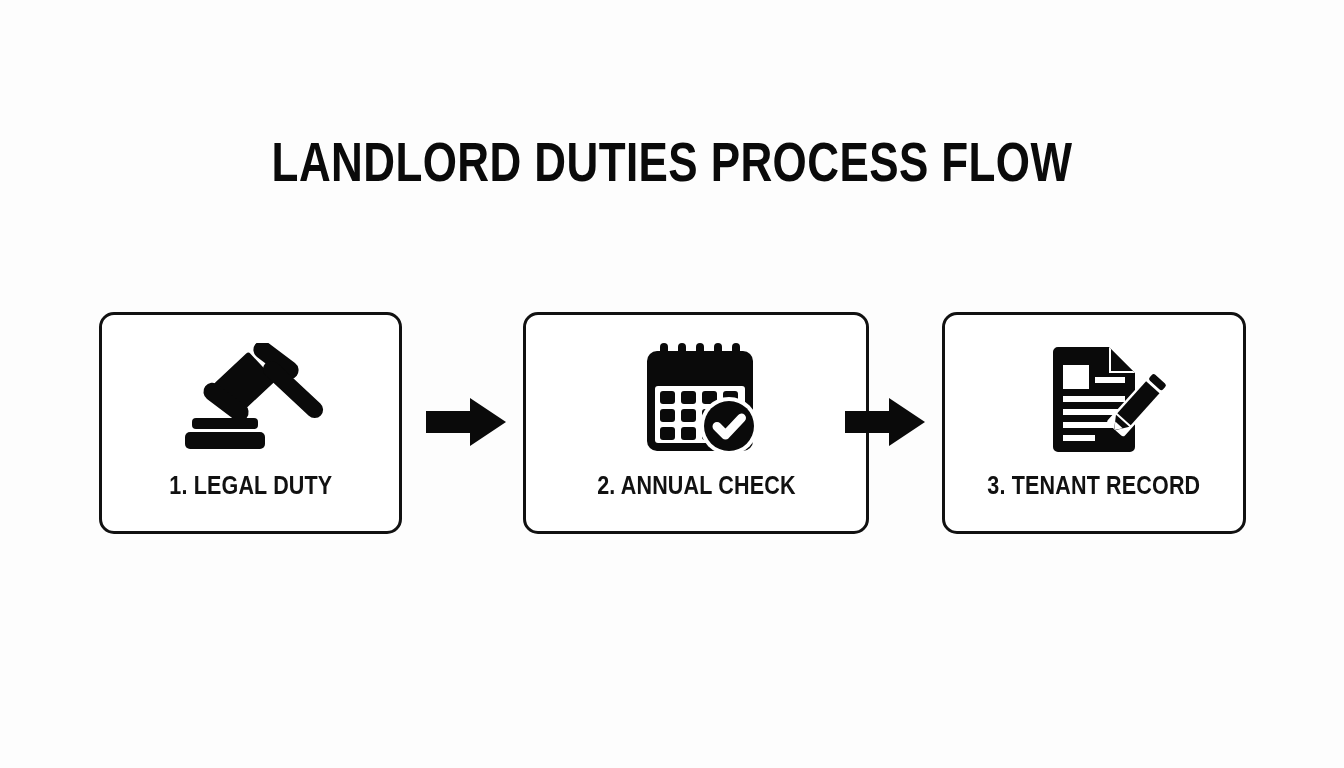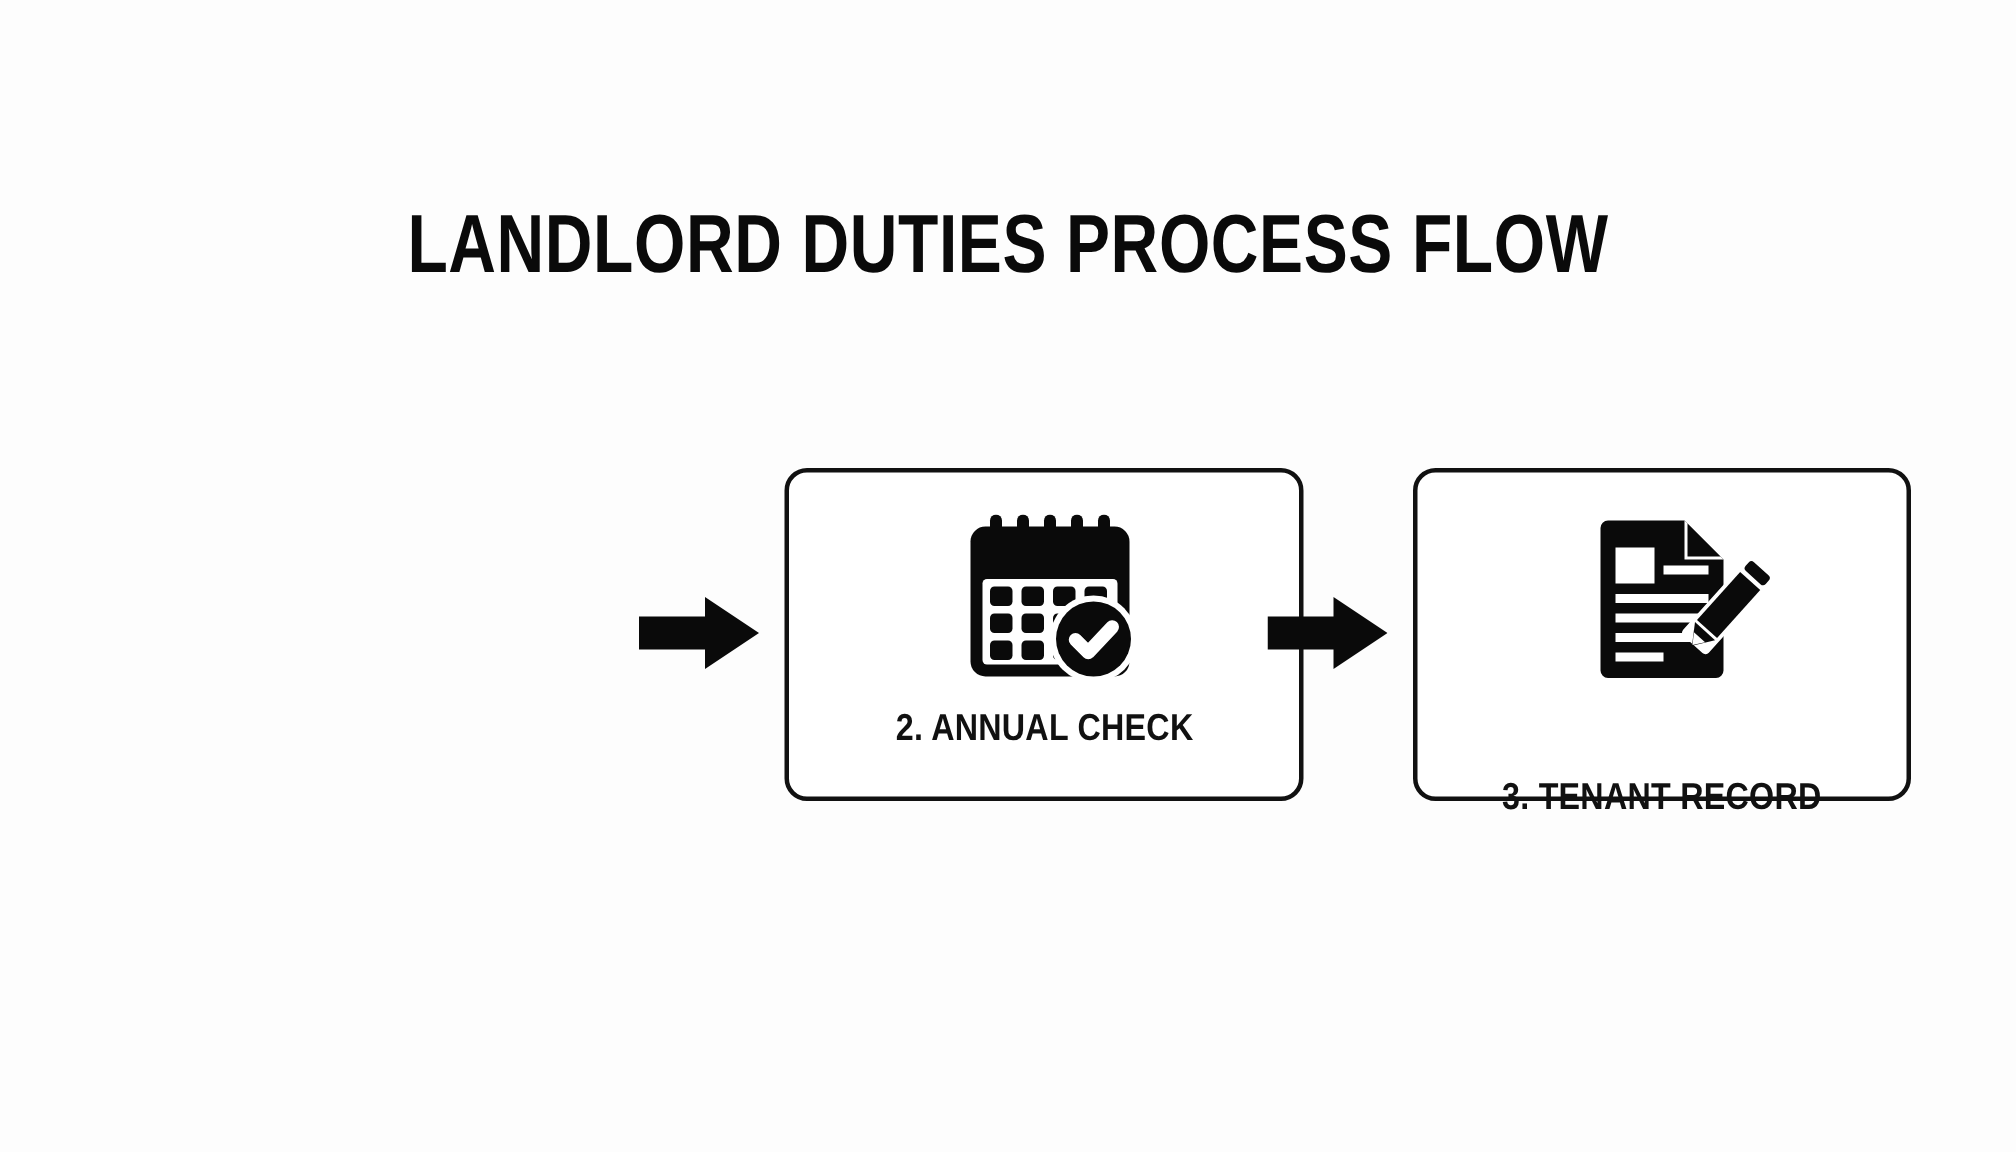--- a/index.html
+++ b/index.html
@@ -58,21 +58,21 @@
     border: 3px solid #111111;
     border-radius: 15px;
     background: #ffffff;
     display: flex;
     flex-direction: column;
     align-items: center;
     justify-content: flex-start;
   }
   .step-card.card-1 { left: 0px;   width: 303px; }
   .step-card.card-2 { left: 424px; width: 346px; }
-  .step-card.card-3 { left: 843px; width: 332px; gap: 46px; }
+  .step-card.card-3 { left: 843px; width: 304px; }
 
   .card-icon {
     margin-top: 28px;
     height: 112px;
     width: 150px;
     display: flex;
     align-items: center;
     justify-content: center;
   }
   .card-icon svg { display: block; }
@@ -104,20 +104,41 @@
 </style>
 </head>
 <body>
 
 <div id="canvas">
 
   <div id="flow-title">LANDLORD DUTIES PROCESS FLOW</div>
 
   <div id="flow-row">
 
+    <div class="step-card card-1">
+      <div class="card-icon">
+        <svg width="150" height="112" viewBox="0 0 150 112" xmlns="http://www.w3.org/2000/svg">
+          <g fill="#0a0a0a">
+
+            <rect x="44.5" y="19.5" width="48" height="40" rx="3" transform="rotate(-43 68.5 39.5)"></rect>
+
+            <rect x="74" y="8" width="52" height="18" rx="9" transform="rotate(37 100 17)"></rect>
+
+            <rect x="24" y="50" width="52" height="18" rx="9" transform="rotate(37 50 59)"></rect>
+
+            <rect x="79" y="38" width="76" height="17" rx="8.5" transform="rotate(43 117 46.5)"></rect>
+
+            <rect x="16" y="75" width="66" height="11" rx="4"></rect>
+
+            <rect x="9" y="89" width="80" height="17" rx="5"></rect>
+          </g>
+        </svg>
+      </div>
+      <div class="card-label">1. LEGAL DUTY</div>
+    </div>
 
     <div class="flow-arrow arrow-1">
       <svg width="80" height="48" viewBox="0 0 80 48" xmlns="http://www.w3.org/2000/svg">
         <path d="M0 13 L44 13 L44 0 L80 24 L44 48 L44 35 L0 35 Z" fill="#0a0a0a"></path>
       </svg>
     </div>
 
     <div class="step-card card-2">
       <div class="card-icon">
         <svg width="150" height="112" viewBox="0 0 150 112" xmlns="http://www.w3.org/2000/svg">

